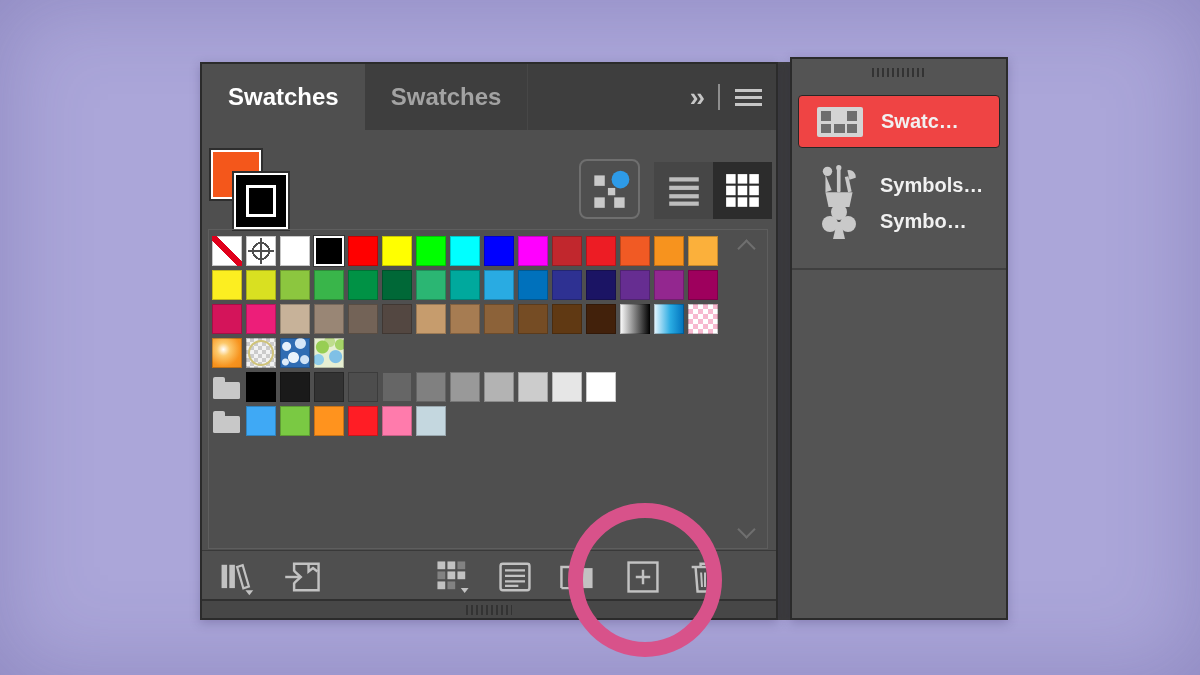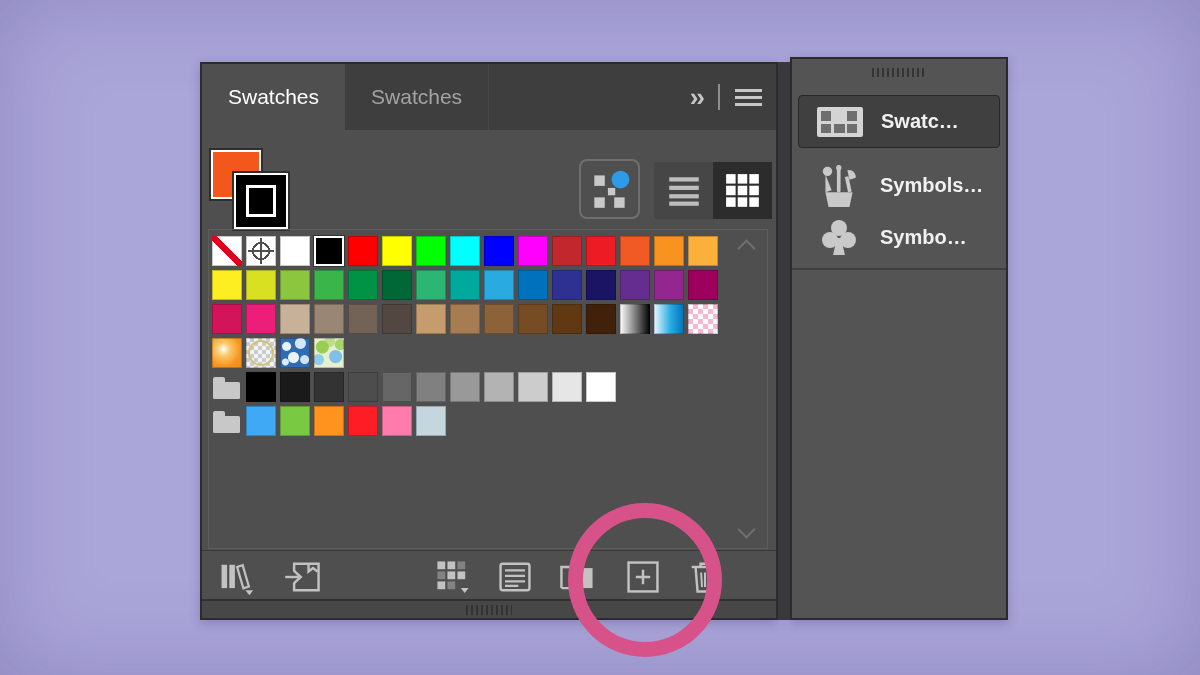--- a/index.html
+++ b/index.html
@@ -7,21 +7,21 @@
          font-family:"Liberation Sans","DejaVu Sans",sans-serif;
          background:#ABA6D9;box-shadow:inset 0 0 90px rgba(70,60,130,.28);}
 
   
   .panel{position:absolute;left:200px;top:62px;width:578px;height:558px;
          background:#4F4F4F;border:2px solid #2B2B2B;box-sizing:border-box;
          box-shadow:0 3px 10px rgba(40,30,80,.25);}
   .panel-header{position:absolute;left:0;top:0;right:0;height:66px;background:#3E3E3E;}
   .tabs{display:flex;height:100%;}
   .tab{display:flex;align-items:center;justify-content:center;height:100%;
-       padding:0 26px;font-size:21px;font-weight:normal;color:#A3A3A3;
+       padding:0 26px;font-size:24px;font-weight:bold;color:#A3A3A3;
        border-right:1px solid rgba(255,255,255,.05);cursor:default;}
   .tab.active{background:#4F4F4F;color:#FFFFFF;border-right:none;}
   .header-controls{position:absolute;right:14px;top:0;height:66px;display:flex;align-items:center;gap:15px;}
   .collapse-glyph{font-size:26px;font-weight:bold;color:#C6C6C6;letter-spacing:-2px;line-height:1;}
   .header-divider{width:2px;height:26px;background:#8E8E8E;}
   .hamburger{width:27px;height:17px;background:repeating-linear-gradient(180deg,#C6C6C6 0 3px,rgba(0,0,0,0) 3px 7px);}
 
   
   .fill-proxy{position:absolute;left:9px;top:86px;width:46px;height:45px;
               border:2px solid #FFFFFF;box-shadow:0 0 0 2px #2E2E2E;}
@@ -76,21 +76,21 @@
   .ribs{background:repeating-linear-gradient(90deg,#333333 0 2px,rgba(0,0,0,0) 2px 5px);}
   .bottom-ribs{position:absolute;left:50%;transform:translateX(-50%);top:4px;width:46px;height:10px;}
 
   
   .gutter{position:absolute;left:777px;top:62px;width:13px;height:558px;background:#3C3C3C;}
   .dock{position:absolute;left:790px;top:57px;width:218px;height:563px;background:#545454;
         border:2px solid #2B2B2B;box-sizing:border-box;box-shadow:0 3px 10px rgba(40,30,80,.25);}
   .dock-ribs{position:absolute;left:50%;transform:translateX(-50%);top:9px;width:54px;height:9px;}
   .dock-item{position:absolute;left:6px;width:202px;height:53px;display:flex;align-items:center;
              gap:16px;padding-left:16px;box-sizing:border-box;color:#F1F1F1;font-weight:bold;font-size:20px;}
-  .dock-item.selected{background:#404040;border:1px solid #272727;border-radius:4px;}
+  .dock-item.selected{background:#ef4444;border:1px solid #272727;border-radius:4px;}
   .dock-icon{display:flex;align-items:center;justify-content:center;width:50px;}
   .dock-divider{position:absolute;left:0;right:0;top:209px;height:2px;background:#3F3F3F;}
 
   
   .annotation-ring{position:absolute;left:568px;top:503px;width:154px;height:154px;
                    border-radius:50%;box-sizing:border-box;z-index:50;}
 </style>
 </head>
 <body>
 
@@ -330,21 +330,21 @@
             <path d="M9 11 l6 15 -6 2 z"></path>
             <rect x="20" y="4" width="3.5" height="24" rx="1.5"></rect>
             <circle cx="21.8" cy="4.5" r="2.5"></circle>
             <path d="M30 7 a6.5 6.5 0 0 1 8 7 l-6 2 z"></path>
             <rect x="29" y="13" width="3.5" height="15" transform="rotate(-12 30 20)"></rect>
             <path d="M9 28 h26 l-3 14 H12 z"></path>
           </svg>
         </span>
       <span>Symbols…</span>
     </div>
-    <div class="dock-item" style="top:152px">
+    <div class="dock-item" style="top:136px">
       <span class="dock-icon">
           <svg width="44" height="44" viewBox="0 0 44 44" fill="#C9C9C9">
             <circle cx="22" cy="12" r="8"></circle>
             <circle cx="13" cy="24" r="8"></circle>
             <circle cx="31" cy="24" r="8"></circle>
             <path d="M20 22 h4 l4 17 H16 z"></path>
           </svg>
         </span>
       <span>Symbo…</span>
     </div>

